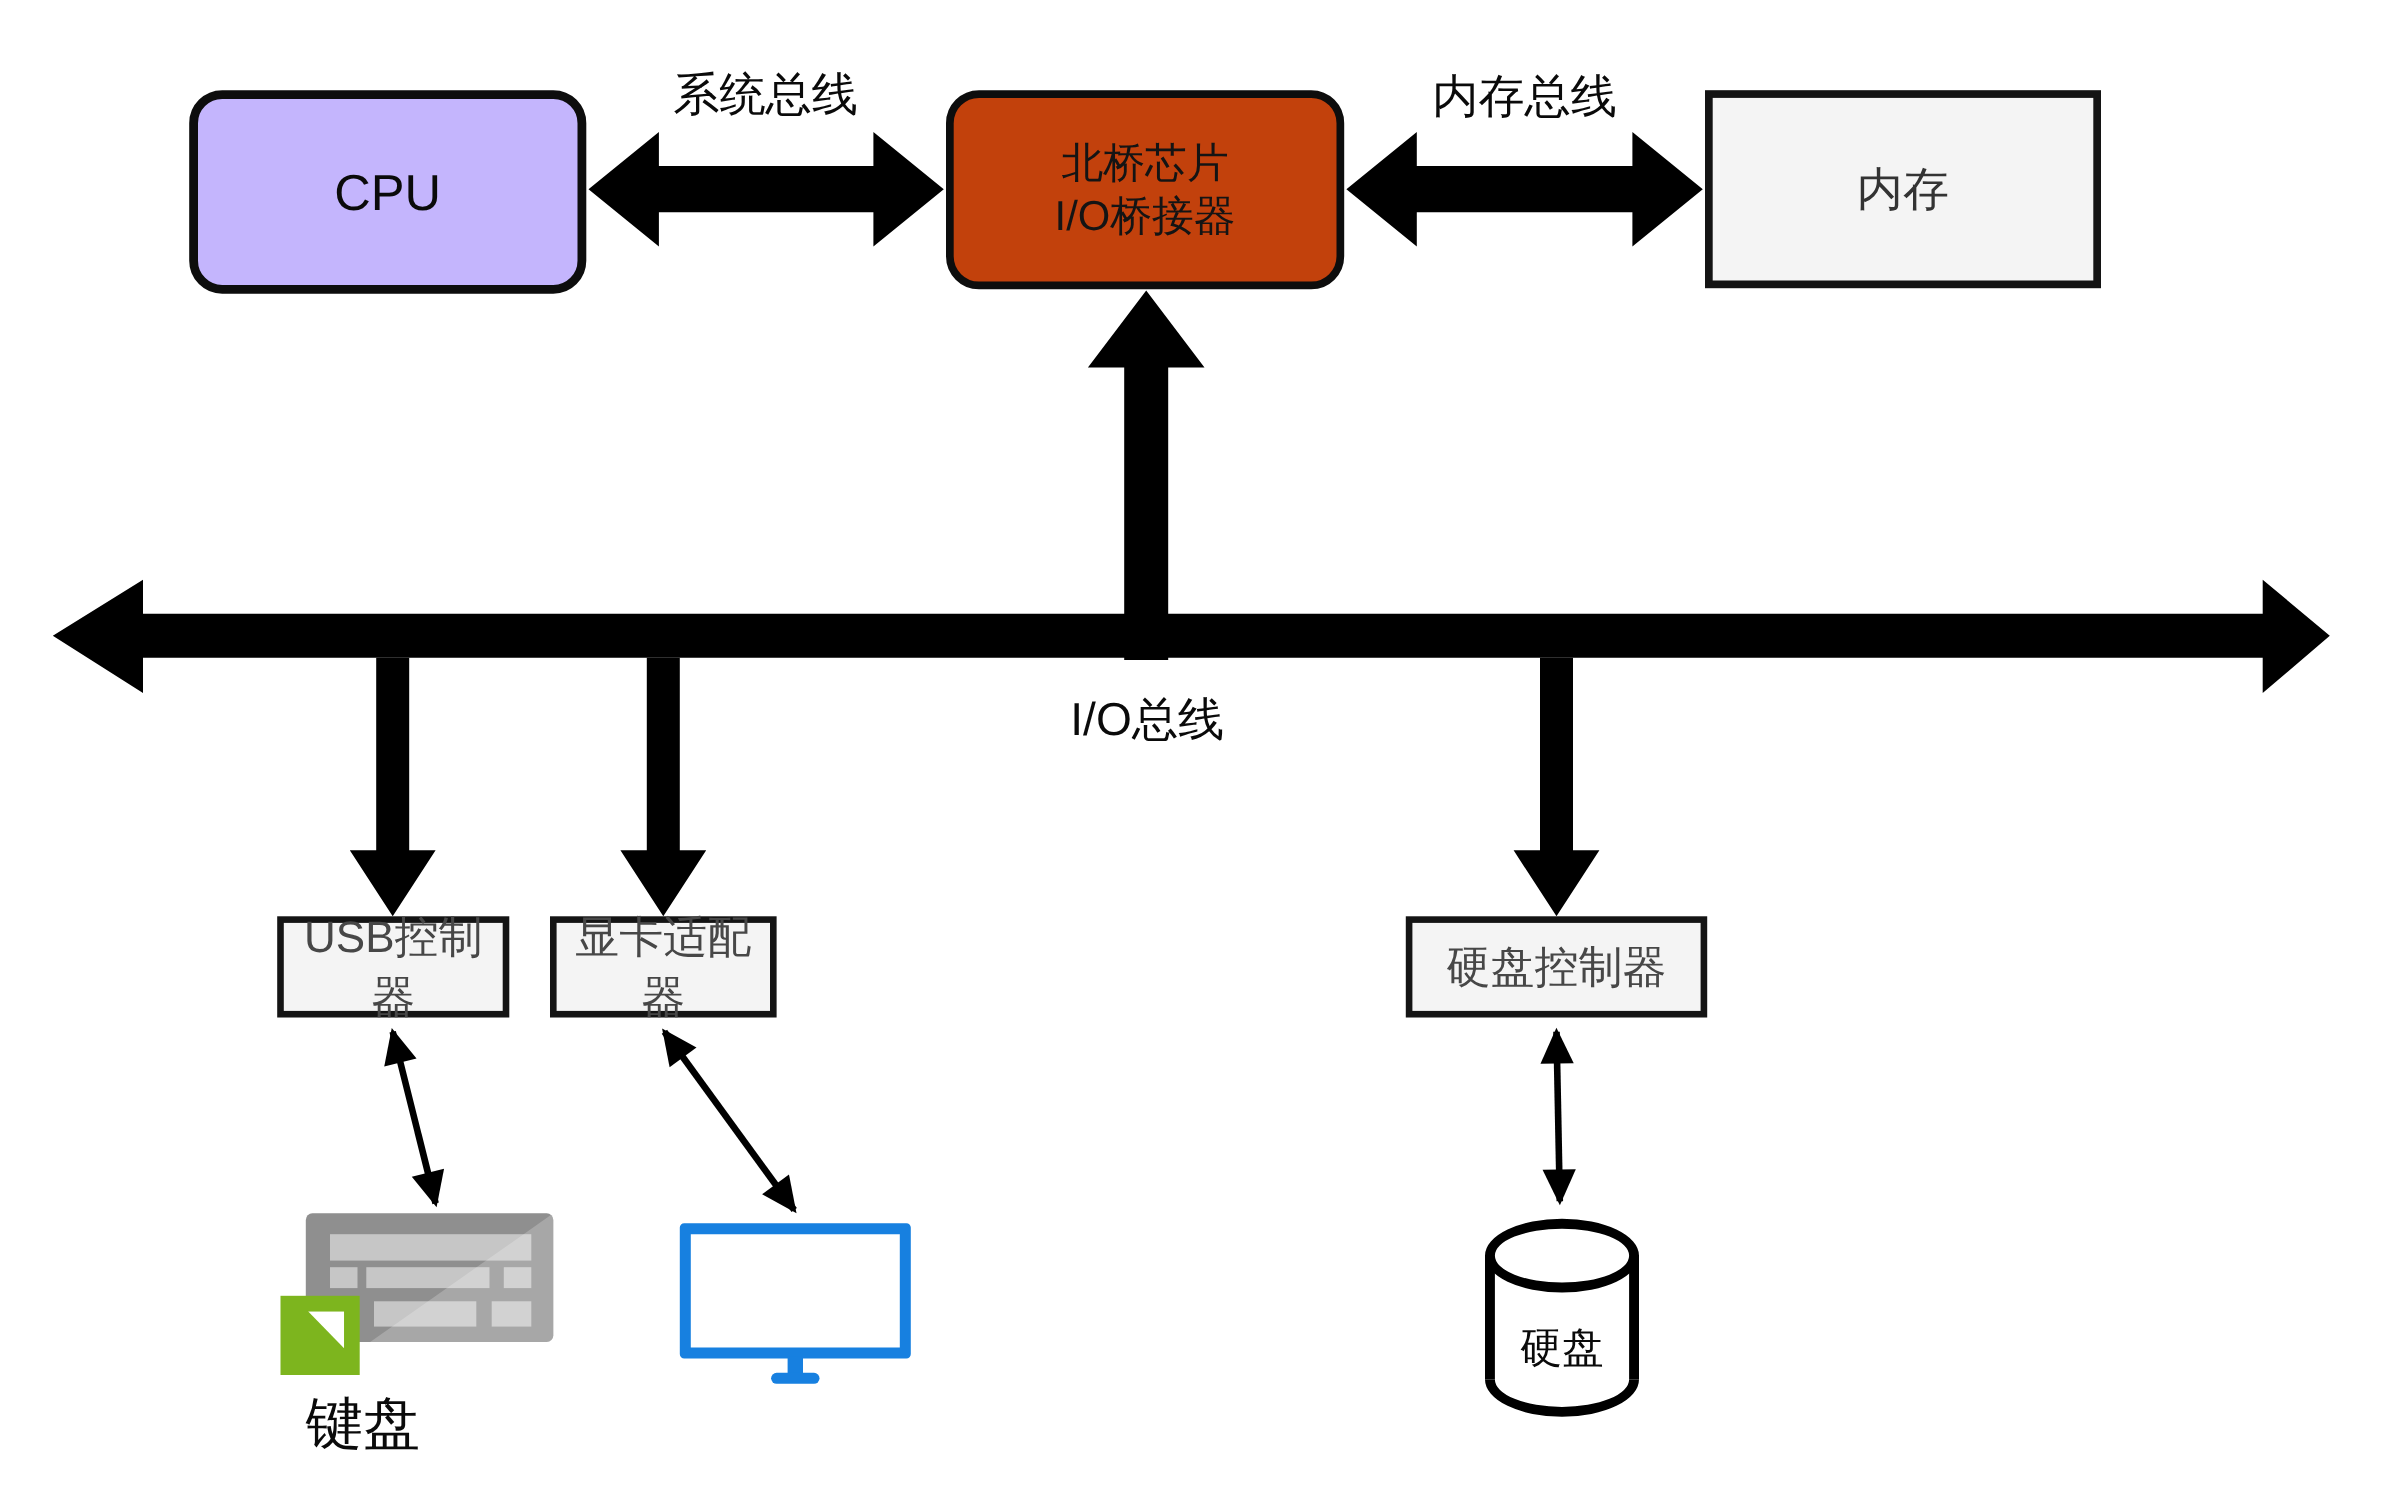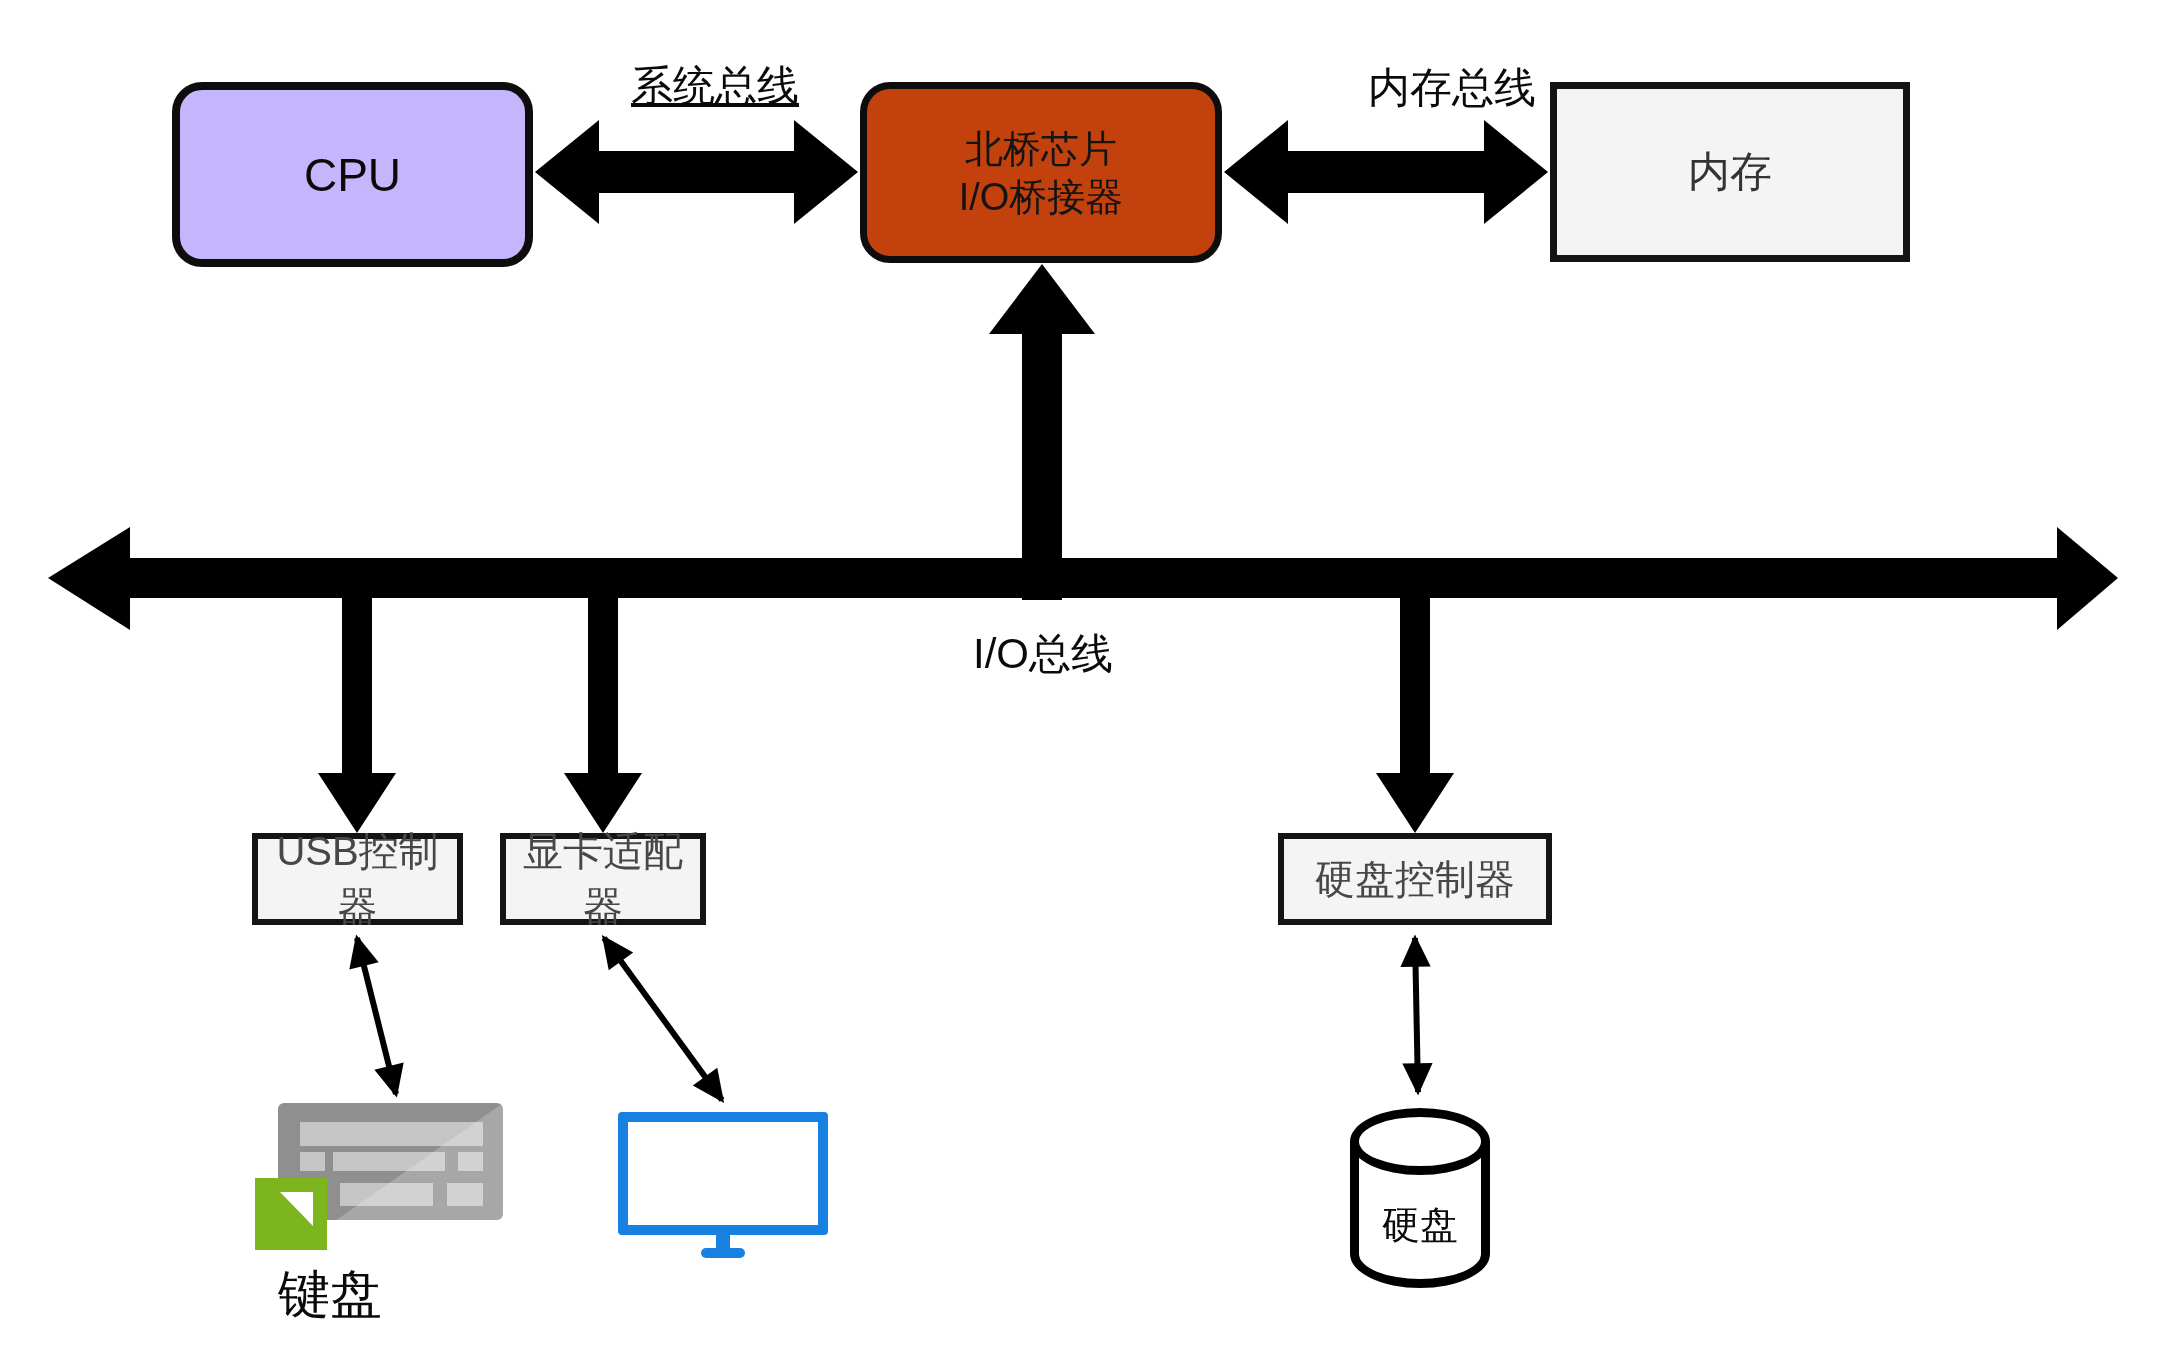--- a/index.html
+++ b/index.html
@@ -37,22 +37,22 @@
     background:#f4f4f4;border:6px solid #141414;
     font-size:40px;color:#474747;
   }
   .usb-box{left:252px;width:211px;}
   .gfx-box{left:500px;width:206px;}
   .hdc-box{left:1278px;width:274px;}
   
   .buslbl{
     text-align:center;font-size:42px;color:#0a0a0a;width:300px;
   }
-  .lbl-system-bus{left:565px;top:58px;text-decoration:underline;}
-  .lbl-memory-bus{left:1236px;top:60px;text-align:right;}
+  .lbl-system-bus{left:546px;top:58px;}
+  .lbl-memory-bus{left:1236px;top:60px;}
   .lbl-io-bus{left:893px;top:626px;}
   .devlbl{text-align:left;font-size:52px;color:#0a0a0a;width:240px;}
   .lbl-keyboard{left:278px;top:1260px;}
   .lbl-monitor{left:609px;top:1266px;}
   
   #arrows{position:absolute;left:0;top:0;}
   #arrows line{stroke:#000000;stroke-width:6px;}
   #arrows marker path{fill:#000000;}
   
   .kbd-body{

